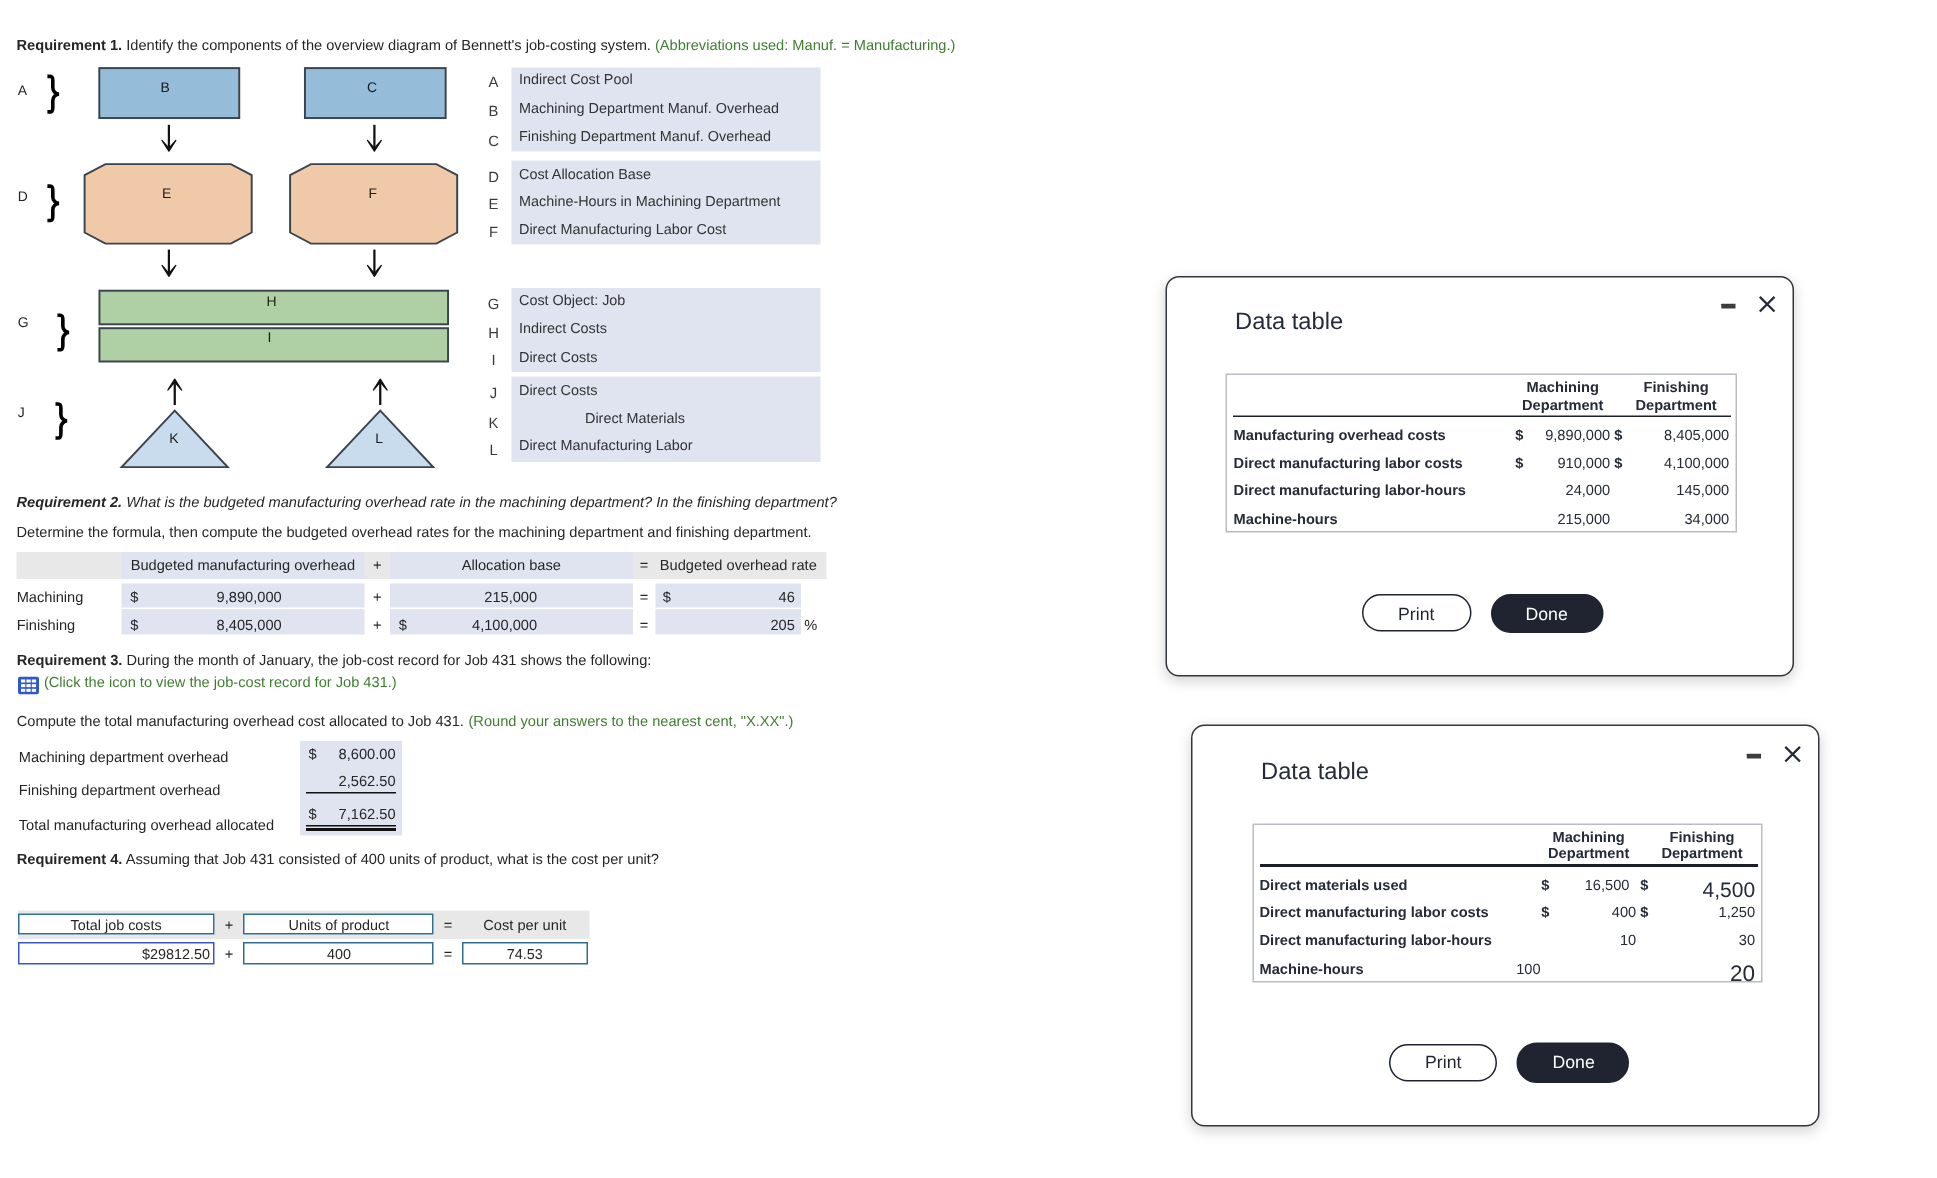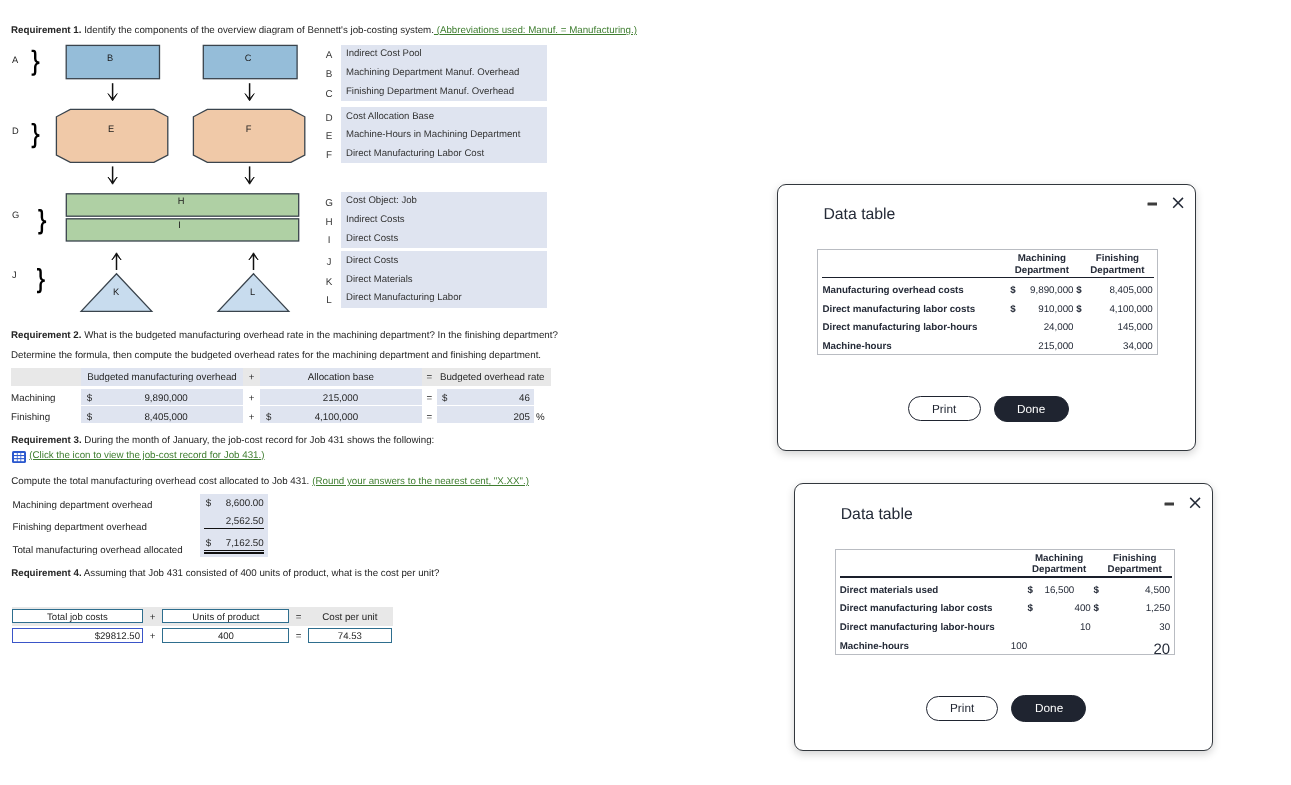--- a/index.html
+++ b/index.html
@@ -7,21 +7,21 @@
   body{width:1291px;height:785px;background:#fff;
        font-family:"Liberation Sans",sans-serif;
        color:#262626;position:relative;overflow:hidden;
        -webkit-font-smoothing:antialiased;text-rendering:geometricPrecision;
        transform:translateZ(0);}
   .page{position:absolute;left:0;top:0;width:1291px;height:785px;}
 
   
   .req-line{position:absolute;font-size:9.75px;line-height:14px;white-space:nowrap;color:#262626;}
   .req-line b{font-weight:bold;}
-  .green{color:#3f7e30;text-decoration:underline;}
+  .green{color:#3f7e30;}
 
   
   #diagram{position:absolute;left:0;top:0;width:560px;height:320px;}
   #diagram svg{position:absolute;left:0;top:0;}
   .rowlabel{position:absolute;font-size:9.3px;color:#262626;}
   .boxletter{position:absolute;font-size:9.3px;color:#1b1b1b;text-align:center;}
 
   
   .legend-group{position:absolute;background:#dfe4f0;left:341px;width:206px;}
   .legend-key{position:absolute;font-size:9.9px;color:#3a3a3a;text-align:center;width:14px;left:322px;}
@@ -140,24 +140,24 @@
 <div class="legend-text" data-name="legend-text-f" data-bind="requirement1.legend_groups.1.items.2.text" style="top:147.6px;">Direct Manufacturing Labor Cost</div>
 <div class="legend-key" data-name="legend-key-g" data-bind="requirement1.legend_groups.2.items.0.key" style="top:197.7px;">G</div>
 <div class="legend-text" data-name="legend-text-g" data-bind="requirement1.legend_groups.2.items.0.text" style="top:195.1px;">Cost Object: Job</div>
 <div class="legend-key" data-name="legend-key-h" data-bind="requirement1.legend_groups.2.items.1.key" style="top:216.5px;">H</div>
 <div class="legend-text" data-name="legend-text-h" data-bind="requirement1.legend_groups.2.items.1.text" style="top:213.9px;">Indirect Costs</div>
 <div class="legend-key" data-name="legend-key-i" data-bind="requirement1.legend_groups.2.items.2.key" style="top:235.2px;">I</div>
 <div class="legend-text" data-name="legend-text-i" data-bind="requirement1.legend_groups.2.items.2.text" style="top:232.6px;">Direct Costs</div>
 <div class="legend-key" data-name="legend-key-j" data-bind="requirement1.legend_groups.3.items.0.key" style="top:257.4px;">J</div>
 <div class="legend-text" data-name="legend-text-j" data-bind="requirement1.legend_groups.3.items.0.text" style="top:254.8px;">Direct Costs</div>
 <div class="legend-key" data-name="legend-key-k" data-bind="requirement1.legend_groups.3.items.1.key" style="top:276.5px;">K</div>
-<div class="legend-text" data-name="legend-text-k" data-bind="requirement1.legend_groups.3.items.1.text" style="top:273.9px;">Direct Materials</div>
+<div class="legend-text" data-name="legend-text-k" data-bind="requirement1.legend_groups.3.items.1.text" style="top:273.9px;margin-left:44px;">Direct Materials</div>
 <div class="legend-key" data-name="legend-key-l" data-bind="requirement1.legend_groups.3.items.2.key" style="top:294.8px;">L</div>
 <div class="legend-text" data-name="legend-text-l" data-bind="requirement1.legend_groups.3.items.2.text" style="top:292.2px;">Direct Manufacturing Labor</div>
-<div class="req-line" data-name="requirement-2-heading" style="left:11px;top:328.6px;"><b data-name="requirement-2-label" data-bind="requirement2.label">Requirement 2.</b><span data-name="requirement-2-text" data-bind="requirement2.text">  What is the budgeted manufacturing overhead rate in the machining department? In the finishing department?</span></div>
+<div class="req-line" data-name="requirement-2-heading" style="left:11px;top:328.6px;font-style:italic;"><b data-name="requirement-2-label" data-bind="requirement2.label">Requirement 2.</b><span data-name="requirement-2-text" data-bind="requirement2.text">  What is the budgeted manufacturing overhead rate in the machining department? In the finishing department?</span></div>
 <div class="req-line" data-name="requirement-2-instruction" data-bind="requirement2.instruction" style="left:11px;top:349.1px;">Determine the formula, then compute the budgeted overhead rates for the machining department and finishing department.</div>
 <div data-name="requirement-2-table">
 <div class="cell hdrcell" data-name="r2-header-band" style="left:11.1px;top:368.4px;width:540.0px;height:17.7px;"></div>
 <div class="cell bluecell" data-name="r2-header-cell-overhead-bg" style="left:80.8px;top:368.4px;width:162.3px;height:17.7px;"></div>
 <div class="cell bluecell" data-name="r2-header-cell-base-bg" style="left:259.9px;top:368.4px;width:162.0px;height:17.7px;"></div>
 <div class="cell bluecell" data-name="r2-row1-overhead-bg" style="left:80.8px;top:388.6px;width:162.3px;height:16.8px;"></div>
 <div class="cell bluecell" data-name="r2-row1-base-bg" style="left:259.9px;top:388.6px;width:162.0px;height:16.8px;"></div>
 <div class="cell bluecell" data-name="r2-row1-rate-bg" style="left:436.9px;top:388.6px;width:97.2px;height:16.8px;"></div>
 <div class="cell bluecell" data-name="r2-row2-overhead-bg" style="left:80.8px;top:406.2px;width:162.3px;height:16.8px;"></div>
 <div class="cell bluecell" data-name="r2-row2-base-bg" style="left:259.9px;top:406.2px;width:162.0px;height:16.8px;"></div>
@@ -296,23 +296,23 @@
       </svg>
   <div class="dlg-table" data-name="dialog-data-table" style="left:39.3px;top:64.6px;width:340.4px;height:106.1px;">
     <div data-name="table-header-rule" style="position:absolute;left:4.2px;top:26.7px;width:332.0px;height:1.3px;background:#1a1f2b;"></div>
   </div>
     <div data-name="header-machining-line1" data-bind="dialogs.1.col_headers.0.line1" style="position:absolute;left:218.8px;top:68.6px;font-size:9.75px;font-weight:bold;white-space:nowrap;width:90.0px;text-align:center;">Machining</div>
     <div data-name="header-machining-line2" data-bind="dialogs.1.col_headers.0.line2" style="position:absolute;left:218.8px;top:80.3px;font-size:9.75px;font-weight:bold;white-space:nowrap;width:90.0px;text-align:center;">Department</div>
     <div data-name="header-finishing-line1" data-bind="dialogs.1.col_headers.1.line1" style="position:absolute;left:294.4px;top:68.6px;font-size:9.75px;font-weight:bold;white-space:nowrap;width:90.0px;text-align:center;">Finishing</div>
     <div data-name="header-finishing-line2" data-bind="dialogs.1.col_headers.1.line2" style="position:absolute;left:294.4px;top:80.3px;font-size:9.75px;font-weight:bold;white-space:nowrap;width:90.0px;text-align:center;">Department</div>
     <div data-name="row-label" data-bind="dialogs.1.rows.0.label" style="position:absolute;left:44.4px;top:100.5px;font-size:9.75px;font-weight:bold;white-space:nowrap;">Direct materials used</div>
     <div data-name="machining-symbol" data-bind="dialogs.1.rows.0.m_sym" style="position:absolute;left:232.2px;top:100.5px;font-size:9.75px;font-weight:bold;white-space:nowrap;">$</div>
-    <div data-name="machining-value" data-bind="dialogs.1.rows.0.m" style="position:absolute;left:199px;top:100.5px;font-size:9.75px;font-weight:normal;white-space:nowrap;width:80.0px;text-align:right;">16,500</div>
+    <div data-name="machining-value" data-bind="dialogs.1.rows.0.m" style="position:absolute;left:211px;top:100.5px;font-size:9.75px;font-weight:normal;white-space:nowrap;width:80.0px;text-align:right;">16,500</div>
     <div data-name="finishing-symbol" data-bind="dialogs.1.rows.0.f_sym" style="position:absolute;left:298.2px;top:100.5px;font-size:9.75px;font-weight:bold;white-space:nowrap;">$</div>
-    <div data-name="finishing-value" data-bind="dialogs.1.rows.0.f" style="position:absolute;left:294.8px;top:100.5px;font-size:10px;font-weight:normal;white-space:nowrap;width:80.0px;text-align:right;">4,500</div>
+    <div data-name="finishing-value" data-bind="dialogs.1.rows.0.f" style="position:absolute;left:294.8px;top:100.5px;font-size:14px;font-weight:normal;white-space:nowrap;width:80.0px;text-align:right;">4,500</div>
     <div data-name="row-label" data-bind="dialogs.1.rows.1.label" style="position:absolute;left:44.4px;top:119.2px;font-size:9.75px;font-weight:bold;white-space:nowrap;">Direct manufacturing labor costs</div>
     <div data-name="machining-symbol" data-bind="dialogs.1.rows.1.m_sym" style="position:absolute;left:232.2px;top:119.2px;font-size:9.75px;font-weight:bold;white-space:nowrap;">$</div>
     <div data-name="machining-value" data-bind="dialogs.1.rows.1.m" style="position:absolute;left:215.5px;top:119.2px;font-size:9.75px;font-weight:normal;white-space:nowrap;width:80.0px;text-align:right;">400</div>
     <div data-name="finishing-symbol" data-bind="dialogs.1.rows.1.f_sym" style="position:absolute;left:298.2px;top:119.2px;font-size:9.75px;font-weight:bold;white-space:nowrap;">$</div>
     <div data-name="finishing-value" data-bind="dialogs.1.rows.1.f" style="position:absolute;left:294.8px;top:119.2px;font-size:9.75px;font-weight:normal;white-space:nowrap;width:80.0px;text-align:right;">1,250</div>
     <div data-name="row-label" data-bind="dialogs.1.rows.2.label" style="position:absolute;left:44.4px;top:137.8px;font-size:9.75px;font-weight:bold;white-space:nowrap;">Direct manufacturing labor-hours</div>
     <div data-name="machining-symbol" data-bind="dialogs.1.rows.2.m_sym" style="position:absolute;left:232.2px;top:137.8px;font-size:9.75px;font-weight:bold;white-space:nowrap;"></div>
     <div data-name="machining-value" data-bind="dialogs.1.rows.2.m" style="position:absolute;left:215.5px;top:137.8px;font-size:9.75px;font-weight:normal;white-space:nowrap;width:80.0px;text-align:right;">10</div>
     <div data-name="finishing-symbol" data-bind="dialogs.1.rows.2.f_sym" style="position:absolute;left:298.2px;top:137.8px;font-size:9.75px;font-weight:bold;white-space:nowrap;"></div>
     <div data-name="finishing-value" data-bind="dialogs.1.rows.2.f" style="position:absolute;left:294.8px;top:137.8px;font-size:9.75px;font-weight:normal;white-space:nowrap;width:80.0px;text-align:right;">30</div>

